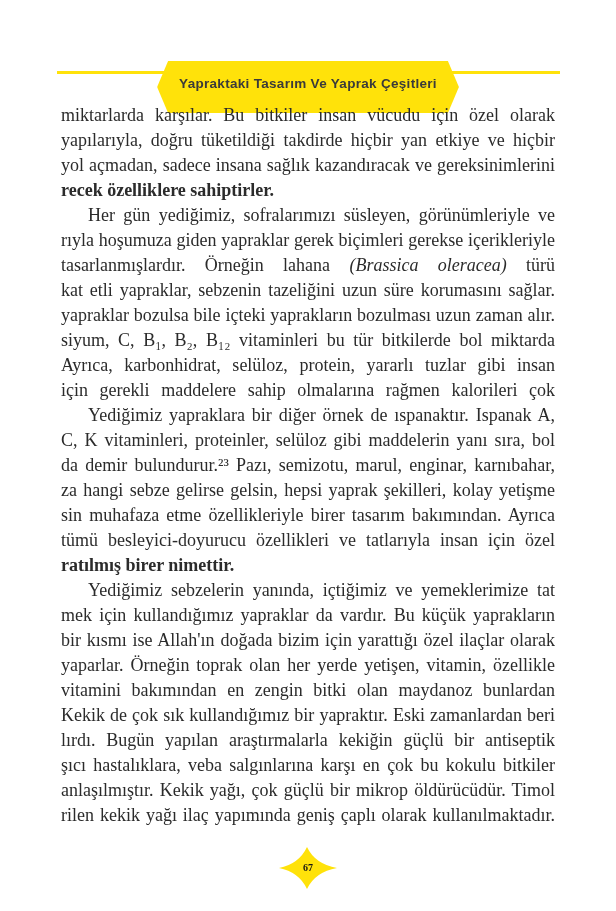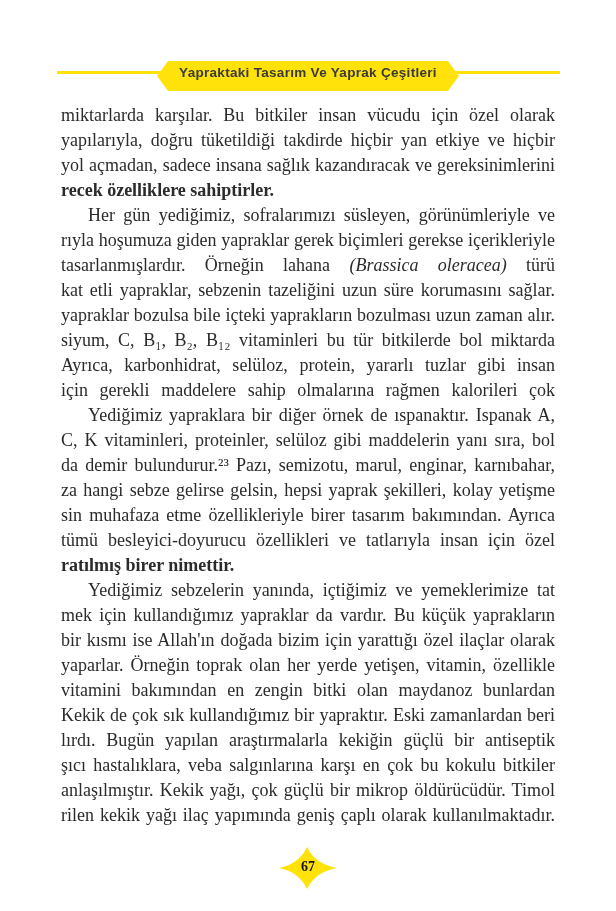--- a/index.html
+++ b/index.html
@@ -19,21 +19,21 @@
   .title-badge {
     position: absolute; top: 0; left: 50%; transform: translateX(-50%);
     background: var(--accent-yellow, #FFE20A);
     color: var(--header-text, #3A3A3A);
     font-family: "Liberation Sans", sans-serif;
     font-weight: bold;
     font-size: 13.5px;
     letter-spacing: 0.3px;
     line-height: 23px;
     height: 30px;
-    padding: 0 22px;
+    padding: 11px 22px;
     white-space: nowrap;
     clip-path: polygon(0 50%, 11px 0, calc(100% - 11px) 0, 100% 50%, calc(100% - 11px) 100%, 11px 100%);
   }
   .body-text {
     position: absolute; top: 103px; left: 61px; width: 494px;
     color: var(--body-text, #2B2B2B);
     font-size: 18px;
   }
   .line {
     line-height: 25px;
@@ -48,21 +48,21 @@
   .page-number-badge {
     position: absolute; top: 846px; left: 50%; transform: translateX(-50%);
     width: 58px; height: 44px;
   }
   .page-number-badge svg { display: block; width: 100%; height: 100%; }
   .page-number-badge path { fill: var(--accent-yellow, #FFE20A); }
   .page-number {
     position: absolute; top: 50%; left: 50%; transform: translate(-50%, -55%);
     font-family: "Liberation Serif", serif;
     font-weight: bold;
-    font-size: 14px;
+    font-size: 10px;
     color: var(--page-number-text, #151515);
   }
 </style>
 </head>
 <body>
 
 <div class="page">
 
   <div class="chapter-header">
     <div class="header-rule"></div>

